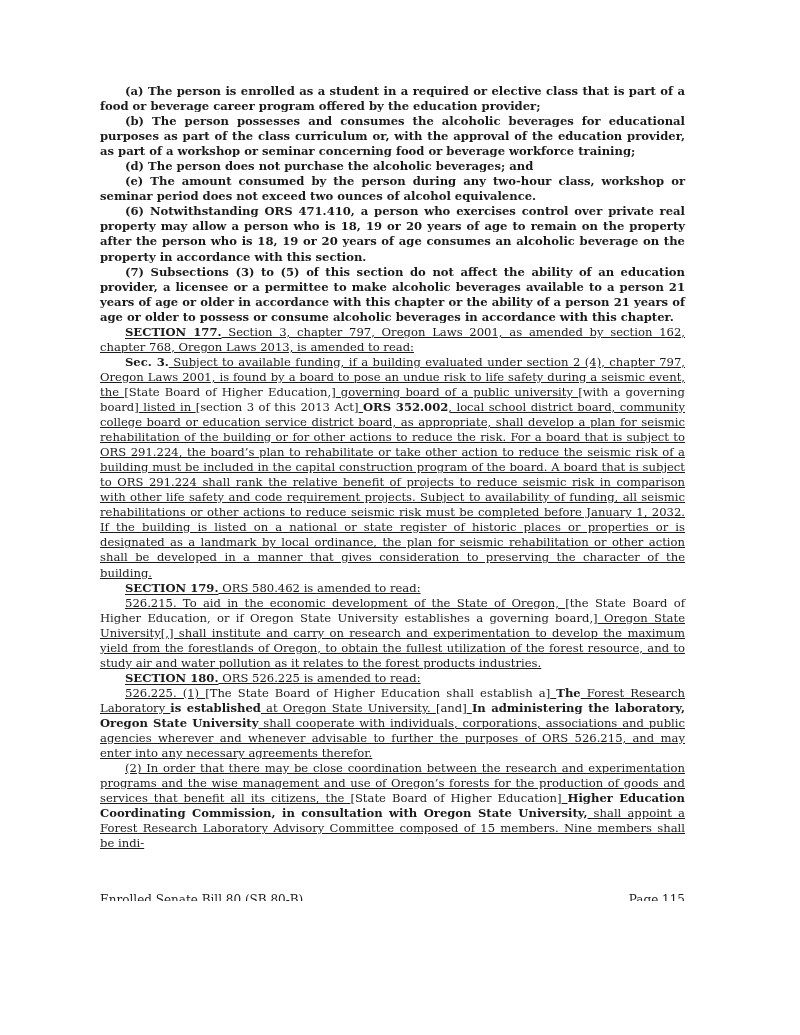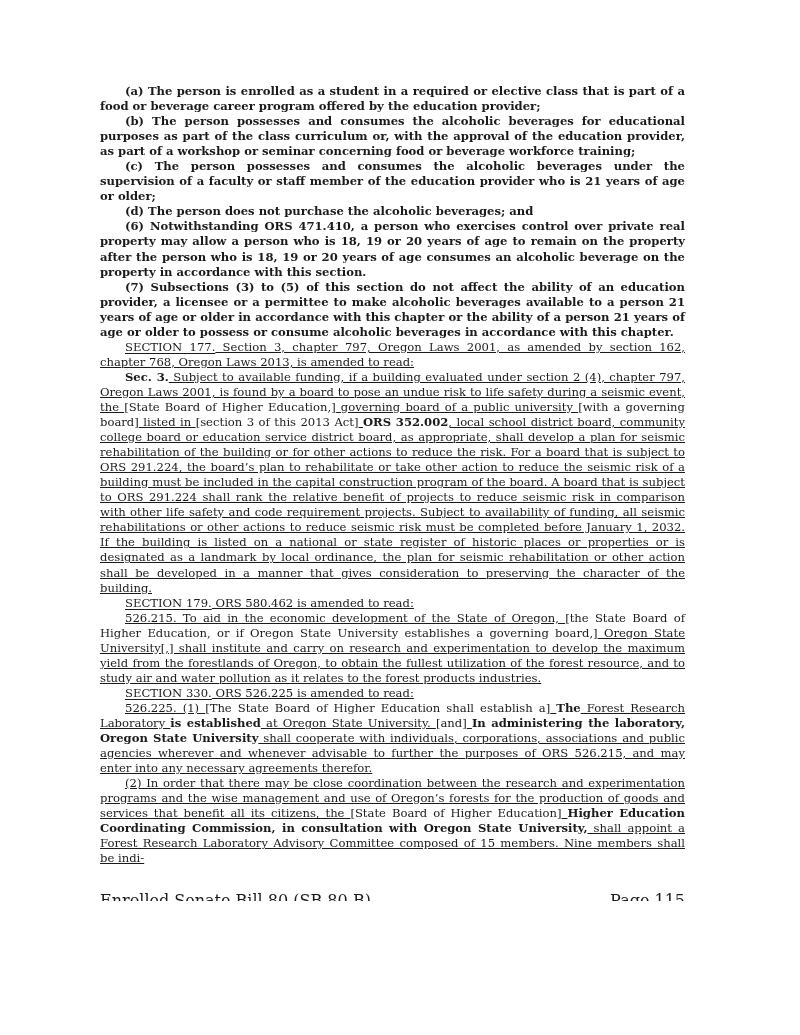--- a/index.html
+++ b/index.html
@@ -27,52 +27,52 @@
   }
   .para {
     margin: 0;
     padding: 0;
     text-indent: 25px;
   }
   .seg-normal { font-weight: normal; font-style: normal; text-decoration: underline; }
   .seg-bold { font-weight: bold; }
   .seg-italic { }
   .seg-bold-underline {
-    font-weight: normal;
+    font-weight: bold;
     text-decoration: underline;
     text-underline-offset: 2px;
     text-decoration-thickness: 1px;
   }
   .footer {
     position: absolute;
     left: 100px;
     width: 585px;
     top: 893px;
     display: flex;
     justify-content: space-between;
-    font-size: 16px;
+    font-size: 12px;
     line-height: 15px;
   }
 </style>
 </head>
 <body>
 
 <div class="page">
   <div class="body-text">
       <p class="para"><span class="seg-bold">(a) The person is enrolled as a student in a required or elective class that is part of a food or beverage career program offered by the education provider;</span></p>
       <p class="para"><span class="seg-bold">(b) The person possesses and consumes the alcoholic beverages for educational purposes as part of the class curriculum or, with the approval of the education provider, as part of a workshop or seminar concerning food or beverage workforce training;</span></p>
-      <p class="para"><span class="seg-bold">(c) The person possesses and consumes the alcoholic beverages under the supervision of a faculty or staff member of the education provider who is 21 years of age or older;</span></p>
       <p class="para"><span class="seg-bold">(d) The person does not purchase the alcoholic beverages; and</span></p>
+      <p class="para"><span class="seg-bold">(e) The amount consumed by the person during any two-hour class, workshop or seminar period does not exceed two ounces of alcohol equivalence.</span></p>
       <p class="para"><span class="seg-bold">(6) Notwithstanding ORS 471.410, a person who exercises control over private real property may allow a person who is 18, 19 or 20 years of age to remain on the property after the person who is 18, 19 or 20 years of age consumes an alcoholic beverage on the property in accordance with this section.</span></p>
       <p class="para"><span class="seg-bold">(7) Subsections (3) to (5) of this section do not affect the ability of an education provider, a licensee or a permittee to make alcoholic beverages available to a person 21 years of age or older in accordance with this chapter or the ability of a person 21 years of age or older to possess or consume alcoholic beverages in accordance with this chapter.</span></p>
       <p class="para"><span class="seg-bold-underline">SECTION 177.</span><span class="seg-normal"> Section 3, chapter 797, Oregon Laws 2001, as amended by section 162, chapter 768, Oregon Laws 2013, is amended to read:</span></p>
       <p class="para"><span class="seg-bold">Sec. 3.</span><span class="seg-normal"> Subject to available funding, if a building evaluated under section 2 (4), chapter 797, Oregon Laws 2001, is found by a board to pose an undue risk to life safety during a seismic event, the </span><span class="seg-italic">[State Board of Higher Education,]</span><span class="seg-normal"> governing board of a public university </span><span class="seg-italic">[with a governing board]</span><span class="seg-normal"> listed in </span><span class="seg-italic">[section 3 of this 2013 Act]</span><span class="seg-normal"> </span><span class="seg-bold">ORS 352.002</span><span class="seg-normal">, local school district board, community college board or education service district board, as appropriate, shall develop a plan for seismic rehabilitation of the building or for other actions to reduce the risk. For a board that is subject to ORS 291.224, the board’s plan to rehabilitate or take other action to reduce the seismic risk of a building must be included in the capital construction program of the board. A board that is subject to ORS 291.224 shall rank the relative benefit of projects to reduce seismic risk in comparison with other life safety and code requirement projects. Subject to availability of funding, all seismic rehabilitations or other actions to reduce seismic risk must be completed before January 1, 2032. If the building is listed on a national or state register of historic places or properties or is designated as a landmark by local ordinance, the plan for seismic rehabilitation or other action shall be developed in a manner that gives consideration to preserving the character of the building.</span></p>
       <p class="para"><span class="seg-bold-underline">SECTION 179.</span><span class="seg-normal"> ORS 580.462 is amended to read:</span></p>
       <p class="para"><span class="seg-normal">526.215. To aid in the economic development of the State of Oregon, </span><span class="seg-italic">[the State Board of Higher Education, or if Oregon State University establishes a governing board,]</span><span class="seg-normal"> Oregon State University[,] shall institute and carry on research and experimentation to develop the maximum yield from the forestlands of Oregon, to obtain the fullest utilization of the forest resource, and to study air and water pollution as it relates to the forest products industries.</span></p>
-      <p class="para"><span class="seg-bold-underline">SECTION 330.</span><span class="seg-normal"> ORS 526.225 is amended to read:</span></p>
+      <p class="para"><span class="seg-bold-underline">SECTION 180.</span><span class="seg-normal"> ORS 526.225 is amended to read:</span></p>
       <p class="para"><span class="seg-normal">526.225. (1) </span><span class="seg-italic">[The State Board of Higher Education shall establish a]</span><span class="seg-normal"> </span><span class="seg-bold">The</span><span class="seg-normal"> Forest Research Laboratory </span><span class="seg-bold">is established</span><span class="seg-normal"> at Oregon State University. </span><span class="seg-italic">[and]</span><span class="seg-normal"> </span><span class="seg-bold">In administering the laboratory, Oregon State University</span><span class="seg-normal"> shall cooperate with individuals, corporations, associations and public agencies wherever and whenever advisable to further the purposes of ORS 526.215, and may enter into any necessary agreements therefor.</span></p>
       <p class="para"><span class="seg-normal">(2) In order that there may be close coordination between the research and experimentation programs and the wise management and use of Oregon’s forests for the production of goods and services that benefit all its citizens, the </span><span class="seg-italic">[State Board of Higher Education]</span><span class="seg-normal"> </span><span class="seg-bold">Higher Education Coordinating Commission, in consultation with Oregon State University,</span><span class="seg-normal"> shall appoint a Forest Research Laboratory Advisory Committee composed of 15 members.  Nine members shall be indi-</span></p>
     </div>
   <div class="footer">
     <span>Enrolled Senate Bill 80 (SB 80-B)</span>
     <span>Page 115</span>
   </div>
 </div>
 
 </body></html>

